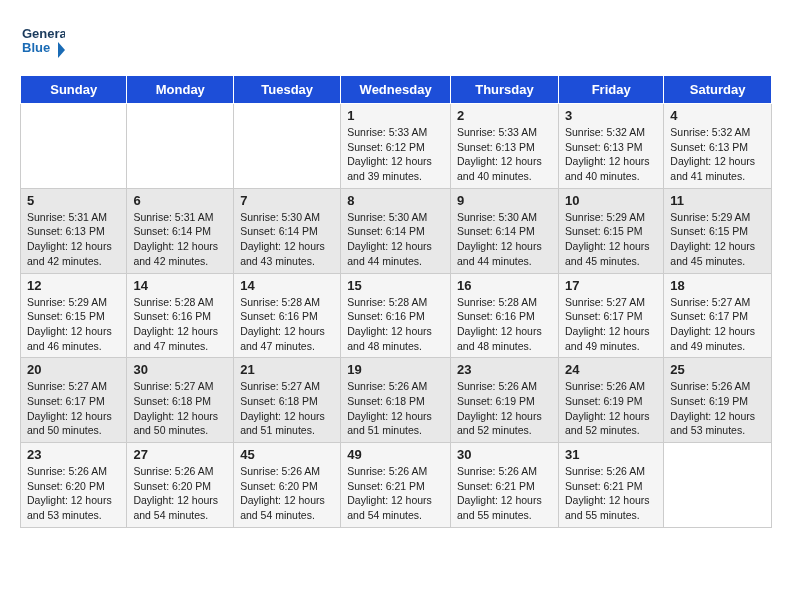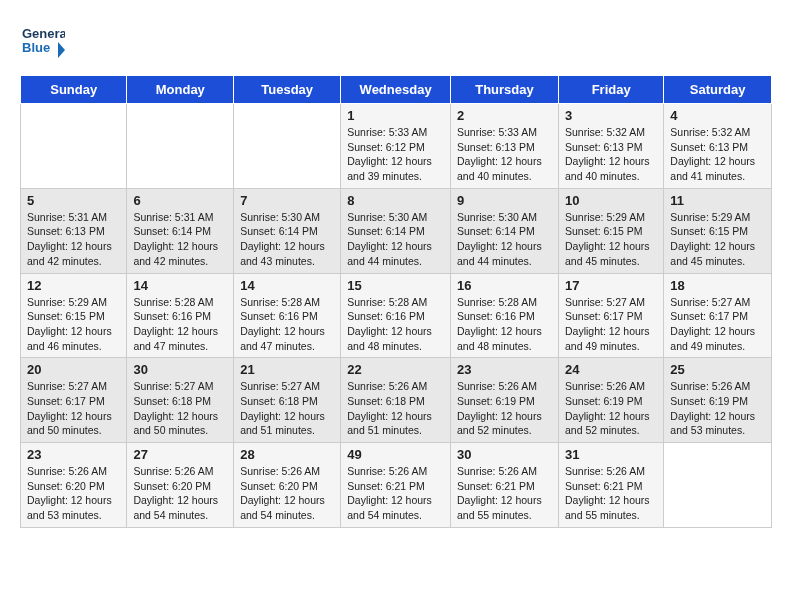--- a/index.html
+++ b/index.html
@@ -259,21 +259,21 @@
 and 50 minutes.</div>
         </td>
         <td>
           <span class="day-num">21</span>
           <div class="day-info" style="white-space: pre-line;">Sunrise: 5:27 AM
 Sunset: 6:18 PM
 Daylight: 12 hours
 and 51 minutes.</div>
         </td>
         <td>
-          <span class="day-num">22</span>
+          <span class="day-num">19</span>
           <div class="day-info" style="white-space: pre-line;">Sunrise: 5:26 AM
 Sunset: 6:18 PM
 Daylight: 12 hours
 and 51 minutes.</div>
         </td>
         <td>
           <span class="day-num">23</span>
           <div class="day-info" style="white-space: pre-line;">Sunrise: 5:26 AM
 Sunset: 6:19 PM
 Daylight: 12 hours
@@ -303,21 +303,21 @@
 and 53 minutes.</div>
         </td>
         <td>
           <span class="day-num">27</span>
           <div class="day-info" style="white-space: pre-line;">Sunrise: 5:26 AM
 Sunset: 6:20 PM
 Daylight: 12 hours
 and 54 minutes.</div>
         </td>
         <td>
-          <span class="day-num">28</span>
+          <span class="day-num">45</span>
           <div class="day-info" style="white-space: pre-line;">Sunrise: 5:26 AM
 Sunset: 6:20 PM
 Daylight: 12 hours
 and 54 minutes.</div>
         </td>
         <td>
           <span class="day-num">49</span>
           <div class="day-info" style="white-space: pre-line;">Sunrise: 5:26 AM
 Sunset: 6:21 PM
 Daylight: 12 hours

